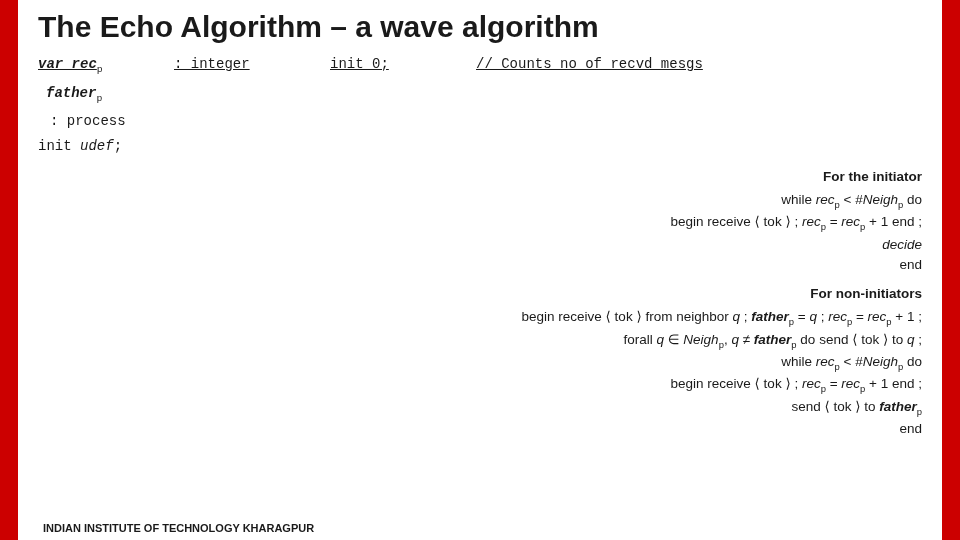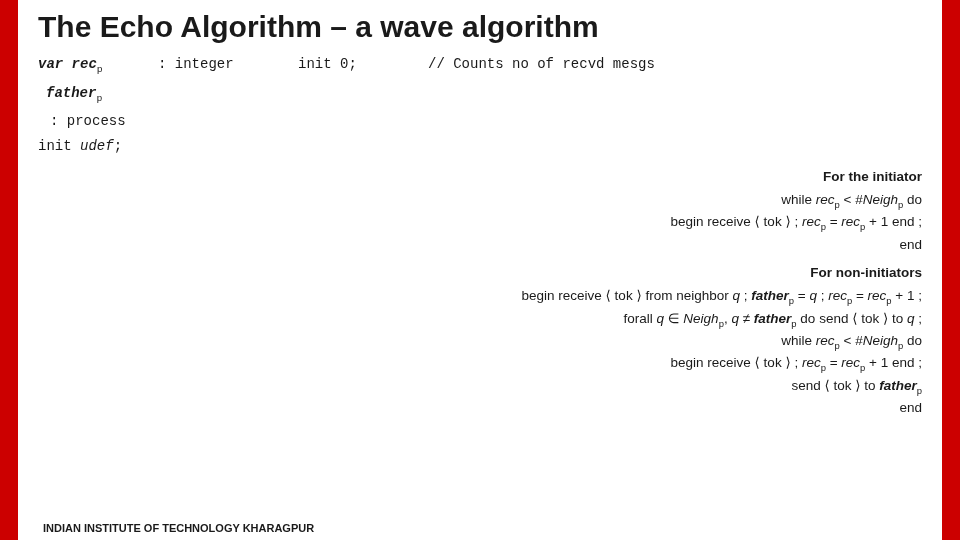--- a/index.html
+++ b/index.html
@@ -115,41 +115,44 @@
 <div class="left-bar"></div>
 <div class="right-bar">
   <div class="page-num">3</div>
 </div>
 
 <div class="main-content">
 
   <div class="title">The Echo Algorithm – a wave algorithm</div>
 
   <div class="var-section">
-    <div style="display:flex; gap: 0; align-items:baseline;">
+    <div style="display:flex; gap: 16px; align-items:baseline;text-decoration:underline;">
       <span style="width:120px;"><span class="italic bold">var rec</span><sub>p</sub></span>
       <span style="width:140px;">: integer</span>
       <span style="width:130px;">init 0;</span>
       <span>// Counts no of recvd mesgs</span>
     </div>
     <div style="display:flex; gap: 4px; align-items:baseline; margin-top:2px;flex-direction:column;">
       <span style="width:40px;"></span>
       <span style="width:80px; padding-left:8px;"><span class="italic bold">father</span><sub>p</sub></span>
       <span style="width:140px; padding-left:12px;">: process</span>
       <span style="width:130px;">init <span class="italic">udef</span>;</span>
     </div>
   </div>
 
   <div class="code-block">
     <div class="section-label">For the initiator</div>
     <div class="indent2">
       while <span class="italic">rec</span><sub>p</sub> &lt; #<span class="italic">Neigh</span><sub>p</sub> do
     </div>
     <div class="indent3">
       begin receive ⟨ tok ⟩ ; <span class="italic">rec</span><sub>p</sub> = <span class="italic">rec</span><sub>p</sub> + 1 end ;
+    </div>
+    <div class="indent3">
+      <span class="italic">decide</span>
     </div>
     <div class="indent1">
       end
     </div>
   </div>
 
   <div class="code-block" style="margin-top:6px;">
     <div class="section-label">For non-initiators</div>
     <div class="indent1">
       begin receive ⟨ tok ⟩ from neighbor <span class="italic">q</span> ; <span class="italic bold">father</span><sub>p</sub> = <span class="italic">q</span> ; <span class="italic">rec</span><sub>p</sub> = <span class="italic">rec</span><sub>p</sub> + 1 ;

